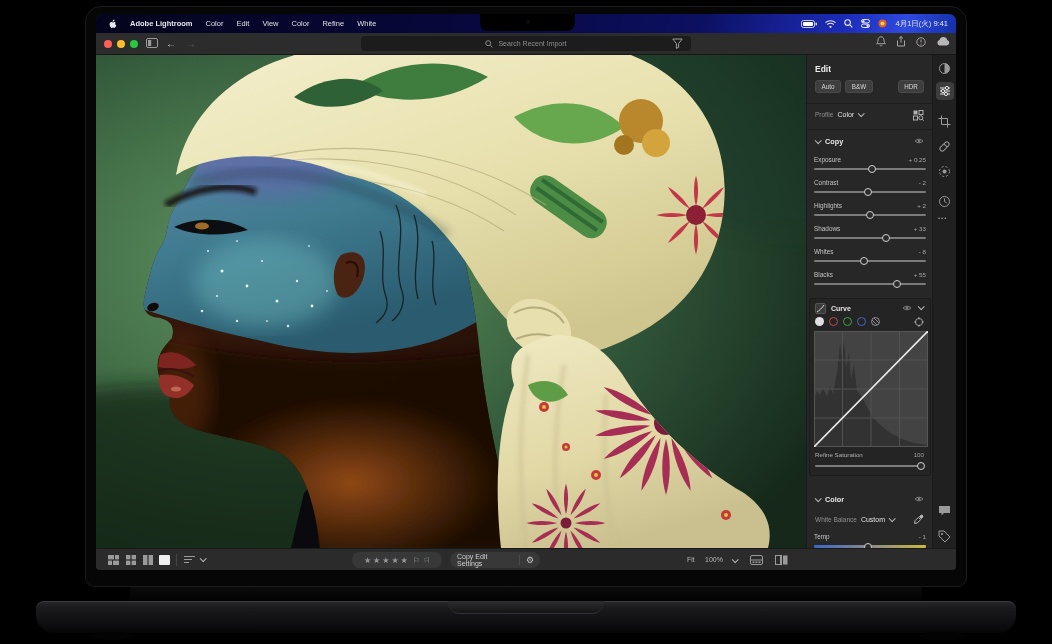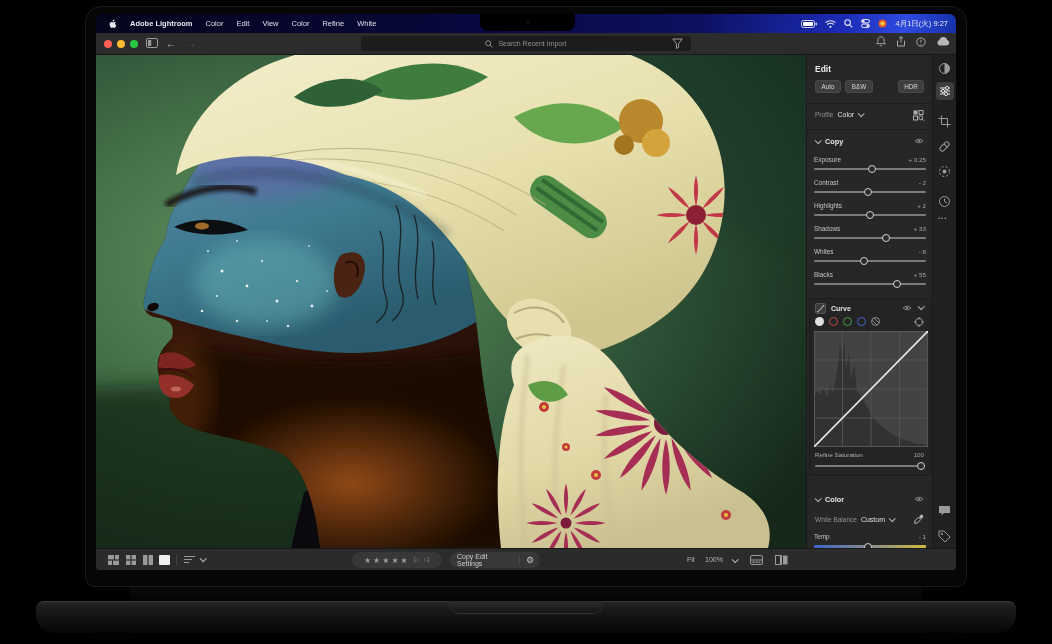--- a/index.html
+++ b/index.html
@@ -145,21 +145,21 @@
               <rect x="0.5" y="5.1" width="8" height="3.4" rx="1.7" fill="none" stroke="#e8e8f0"></rect>
               <circle cx="6.6" cy="6.8" r="1.2" fill="#e8e8f0"></circle>
             </svg>
         </span>
         <span>
           <svg width="9" height="9" viewBox="0 0 9 9">
               <circle cx="4.5" cy="4.5" r="4" fill="#e05a2a"></circle>
               <circle cx="4.5" cy="4.5" r="2.1" fill="#f3d14a"></circle>
             </svg>
         </span>
-        <span class="mb-clock">4月1日(火) 9:27</span>
+        <span class="mb-clock">4月1日(火) 9:41</span>
       </div>
     </div>
     <div class="notch">
         <div class="cam"></div>
       </div>
 
     <div class="lr-toolbar">
       <div class="tl" style="left:8px;background:#ff5f57"></div>
       <div class="tl" style="left:21px;background:#febc2e"></div>
       <div class="tl" style="left:34px;background:#28c840"></div>

